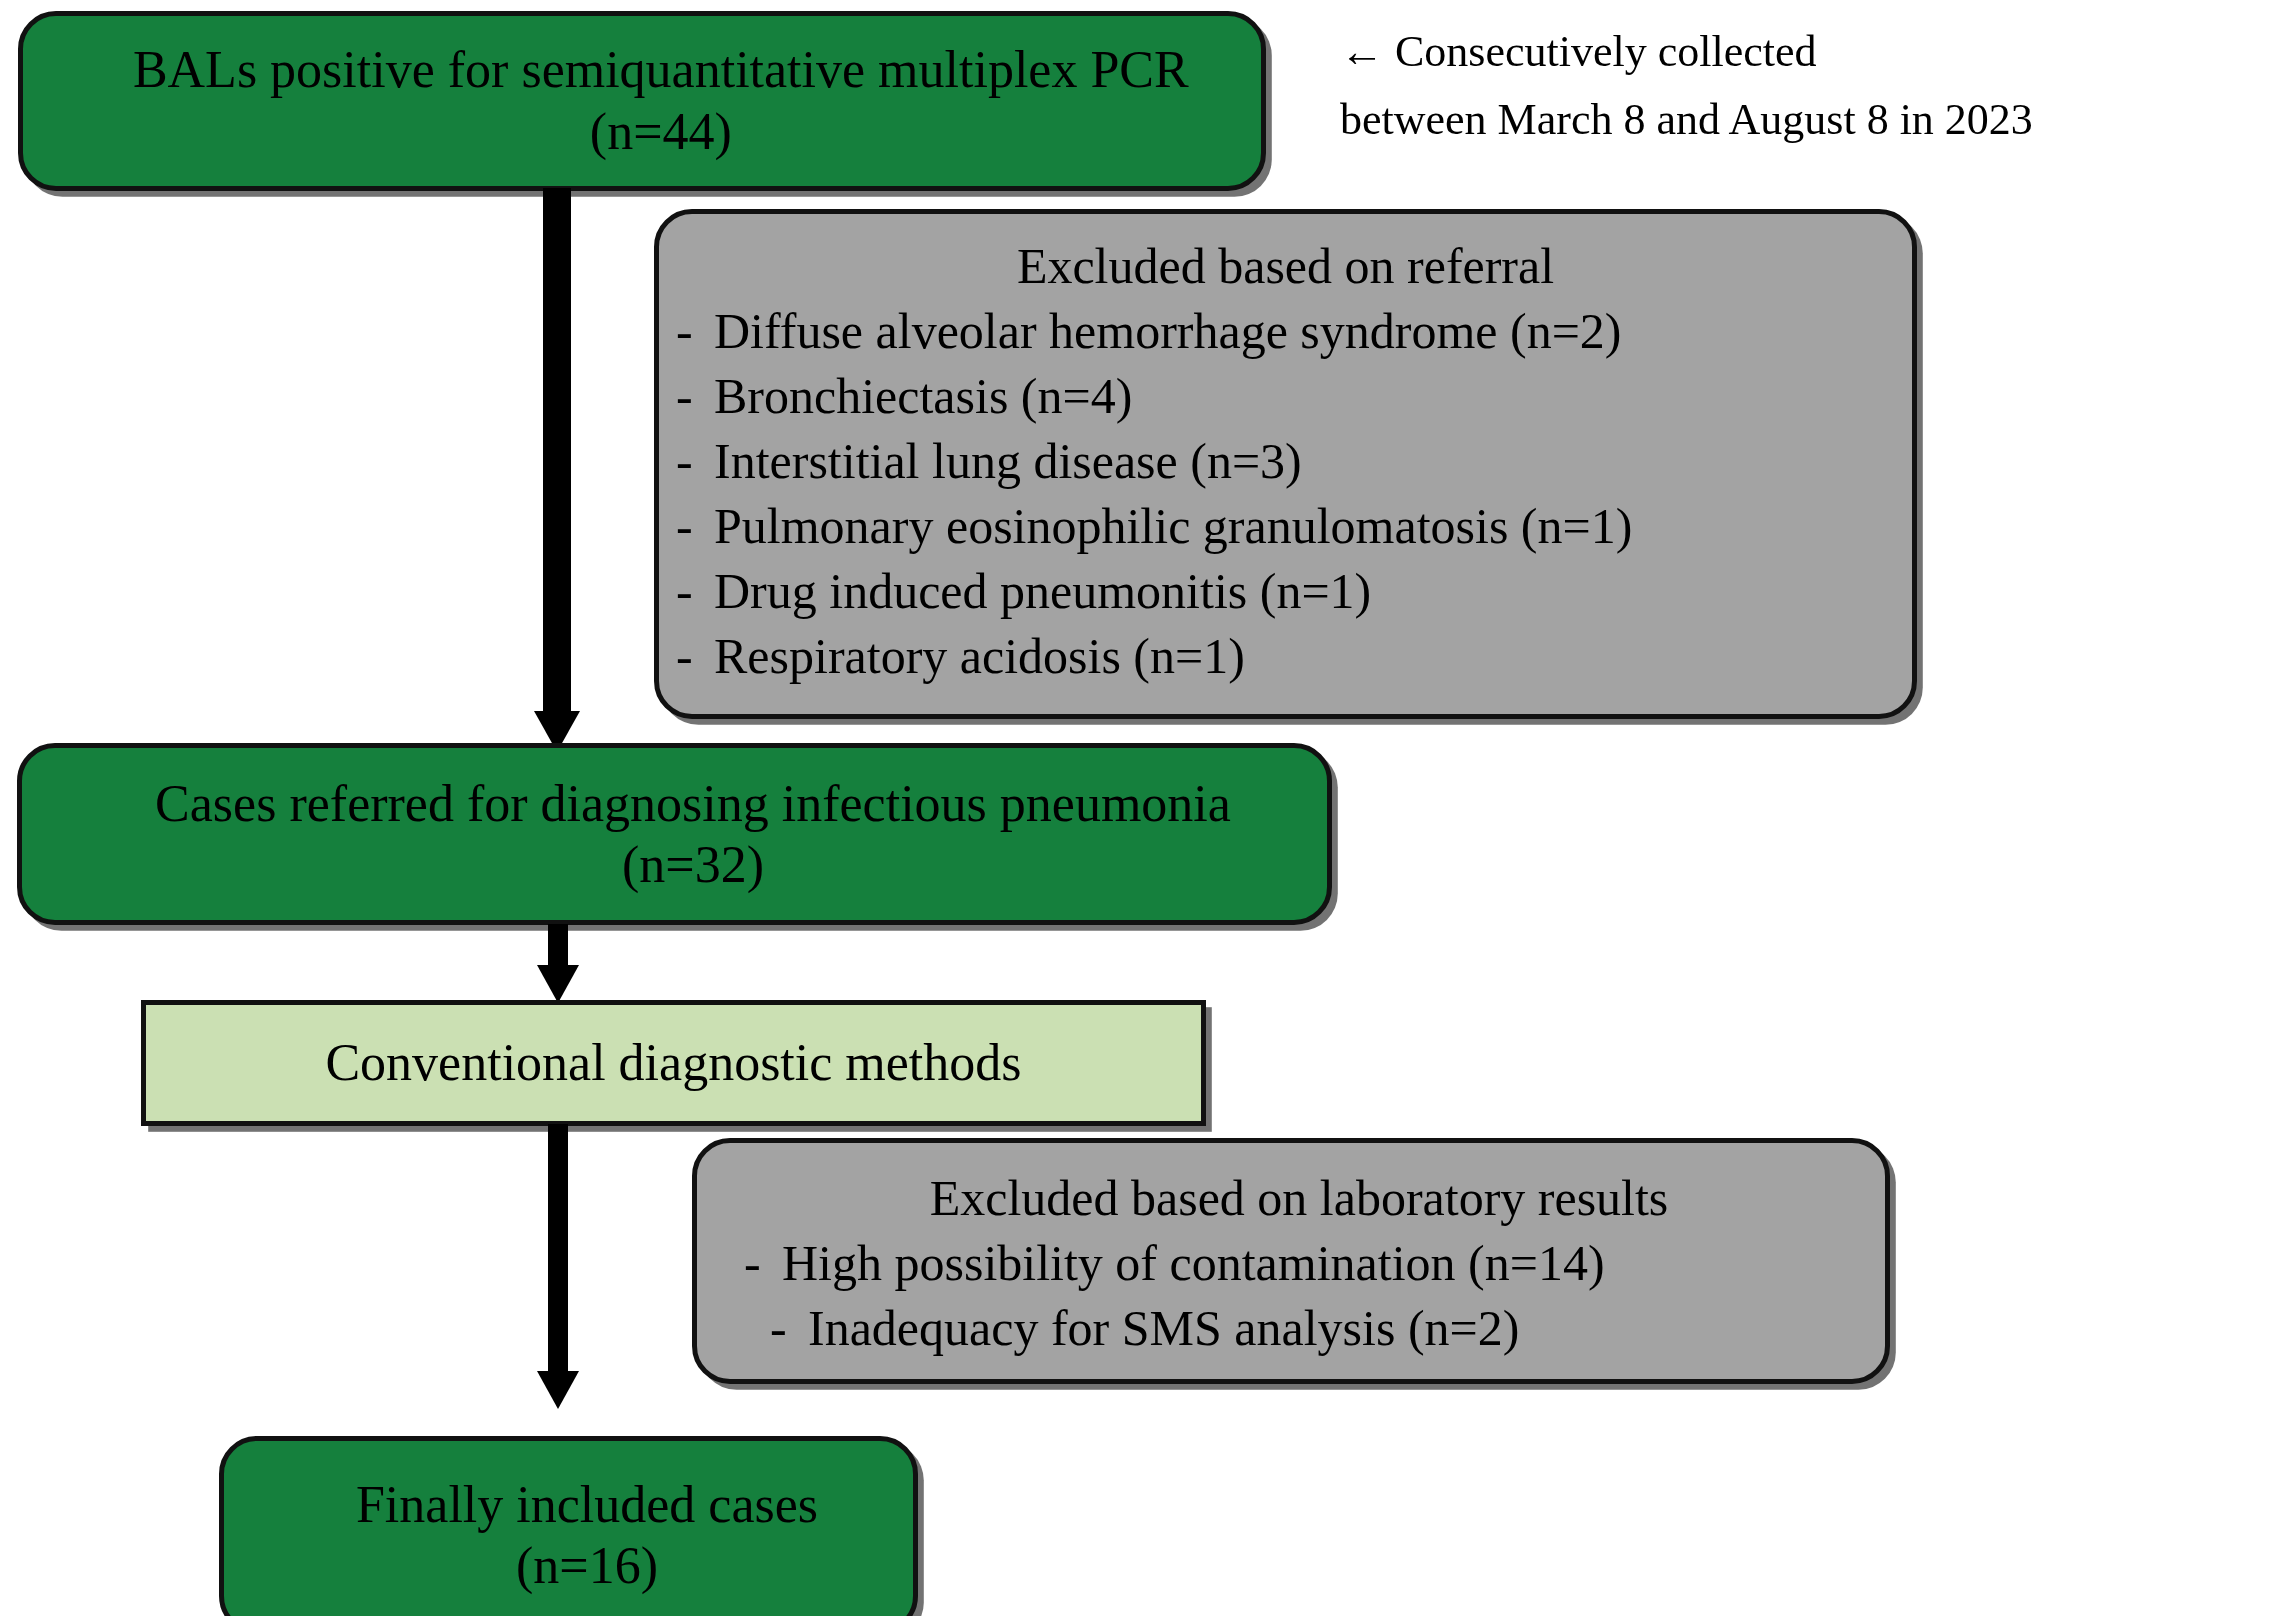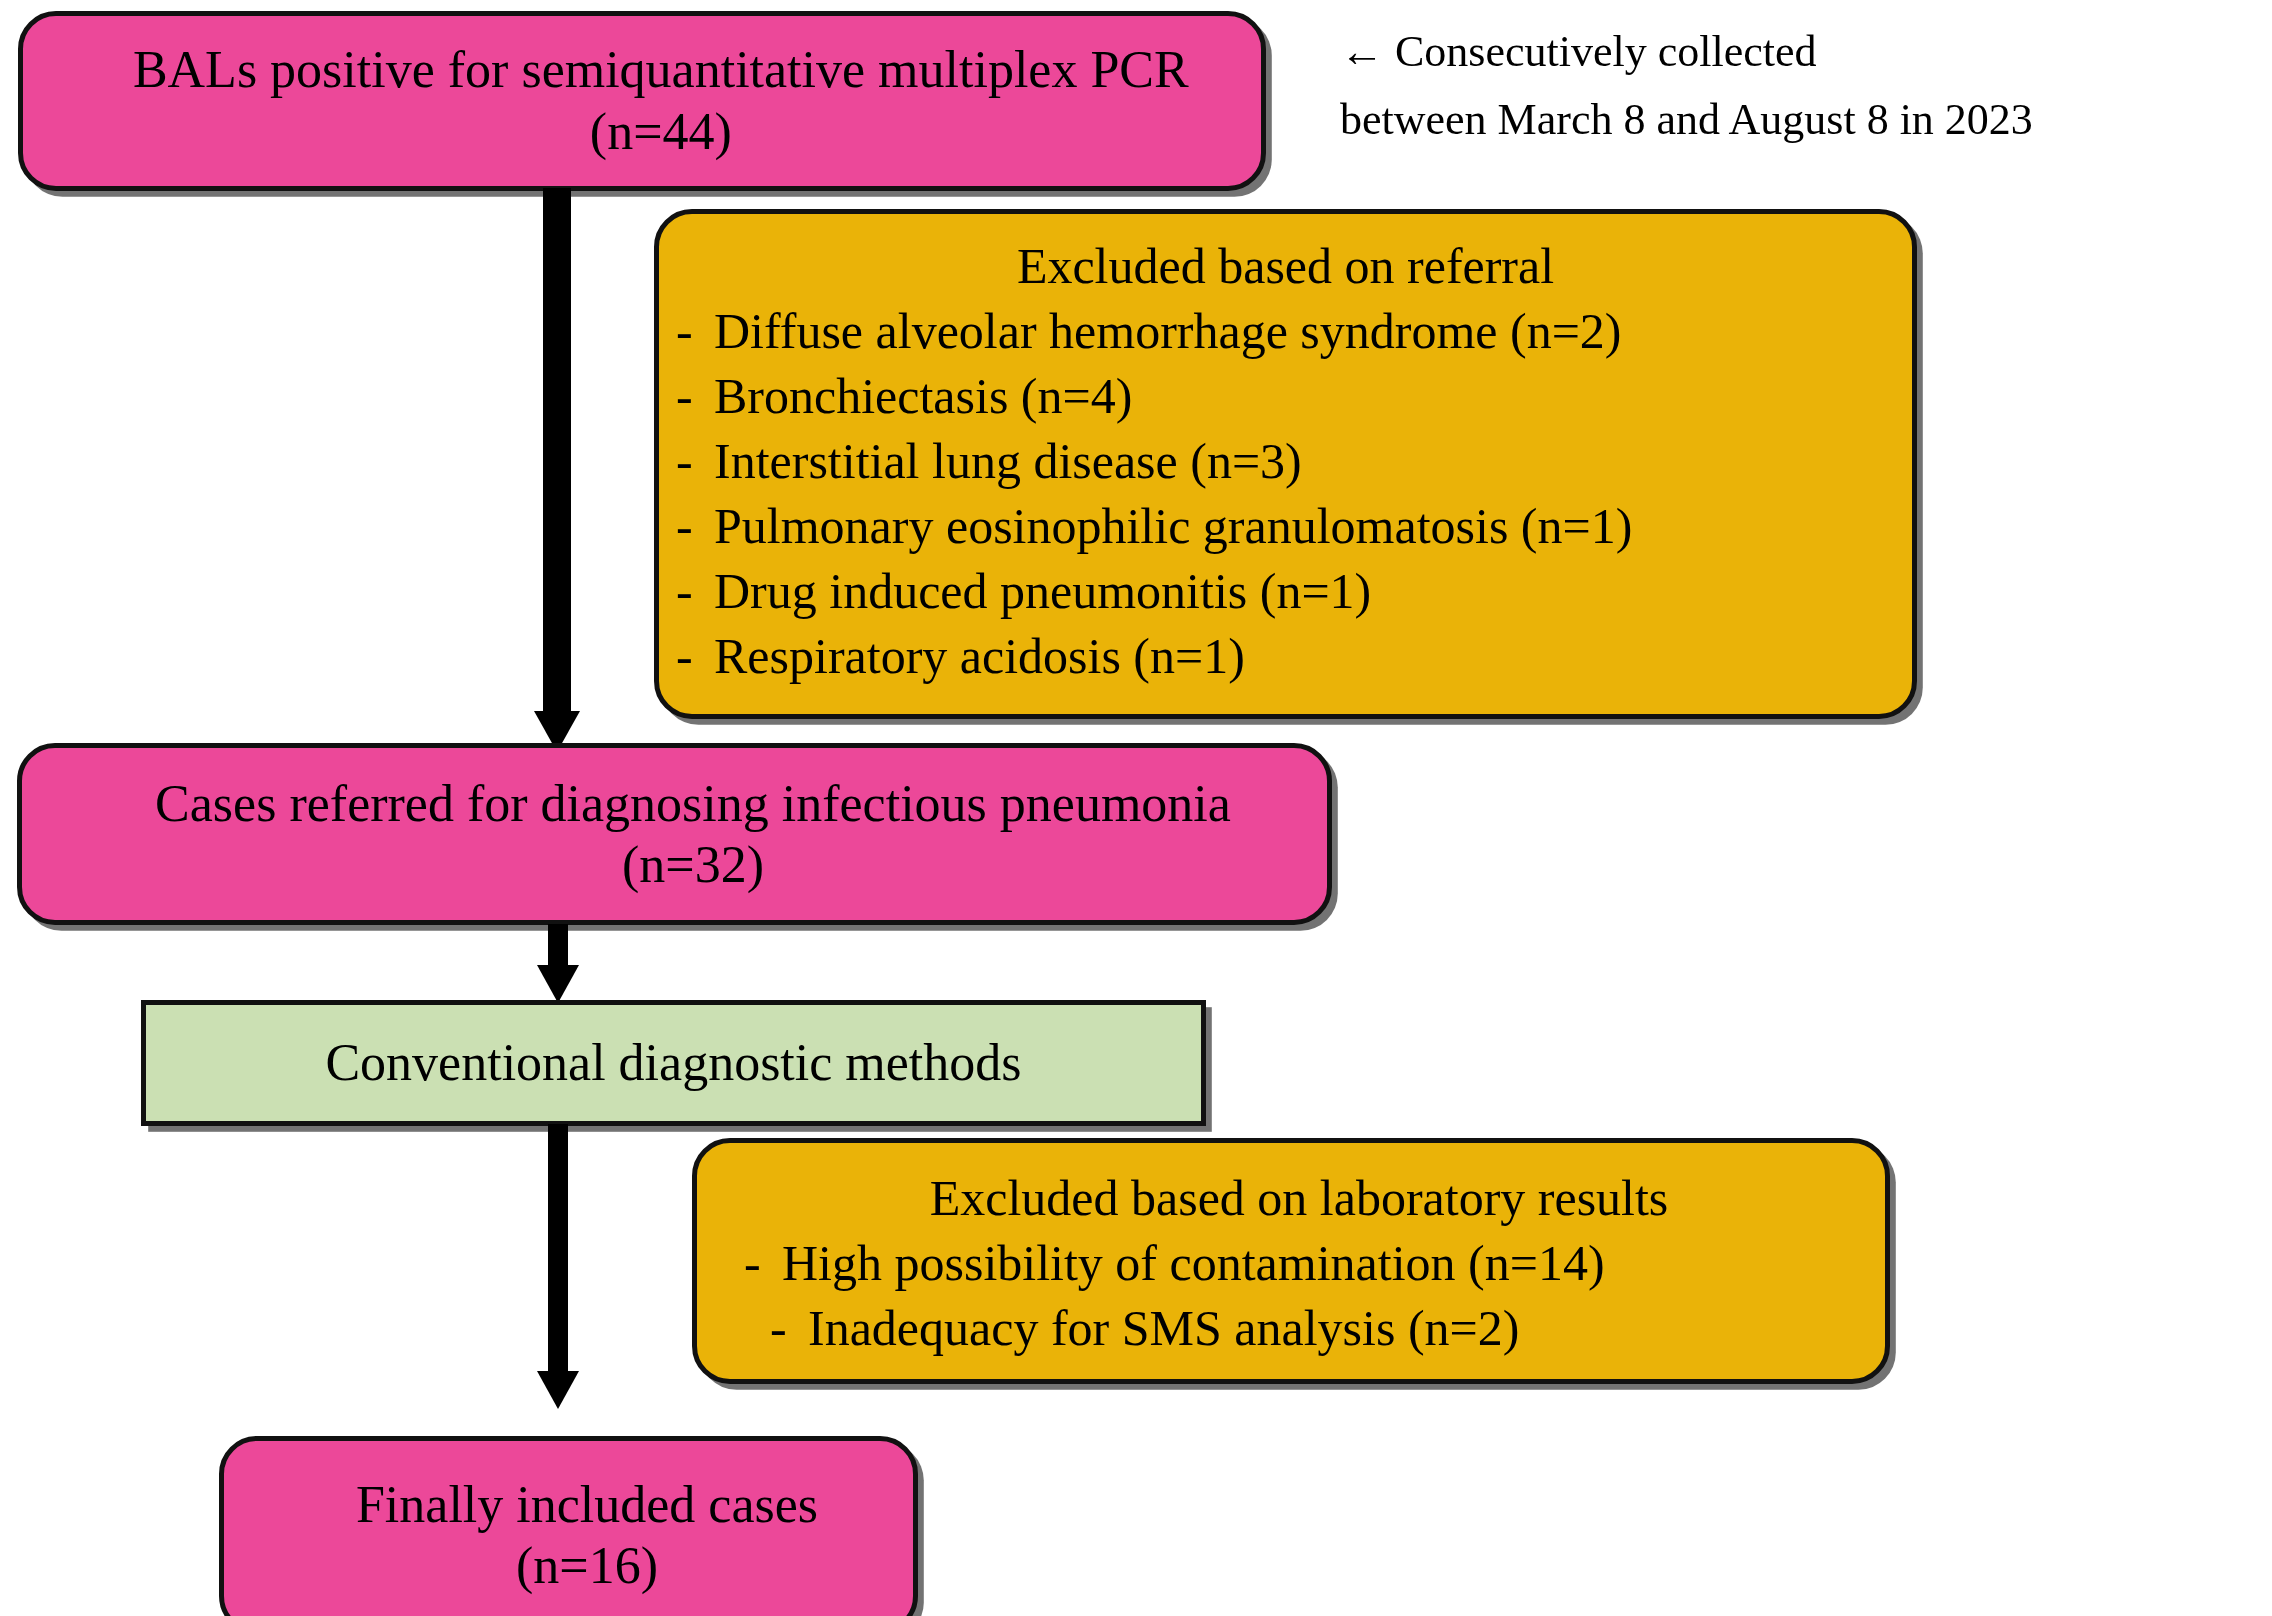--- a/index.html
+++ b/index.html
@@ -26,23 +26,23 @@
     box-sizing: border-box;
     display: flex;
     flex-direction: column;
     align-items: center;
     justify-content: center;
     text-align: center;
     border: 5.9px solid #111111;
     box-shadow: 6.5px 6.5px 0 -0.7px rgba(0,0,0,0.55);
   }
   .node.rounded { border-radius: 38px; }
-  .node.fill-blue  { background: #ec4899; padding-left: 37px; }
+  .node.fill-blue  { background: #15803d; padding-left: 37px; }
   .node.fill-green { background: #cbe0b3; }
-  .node.fill-white { background: #eab308; }
+  .node.fill-white { background: #a3a3a3; }
 
   .node-line {
     display: block;
     line-height: 1.18;
     white-space: nowrap;
   }
 
   
   .excl-title {
     display: block;

